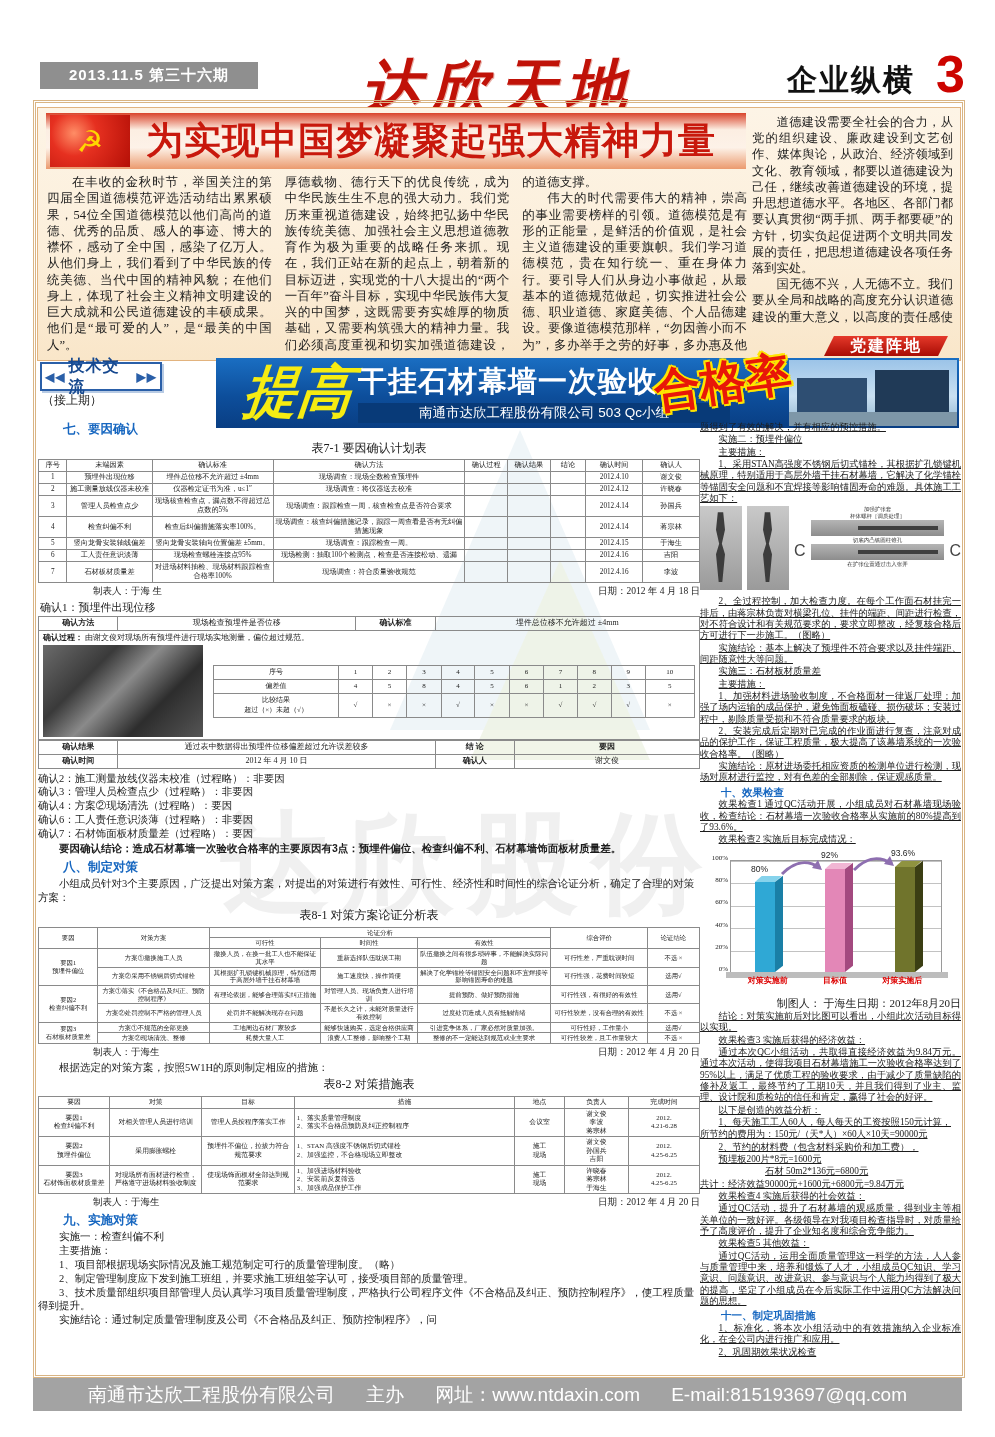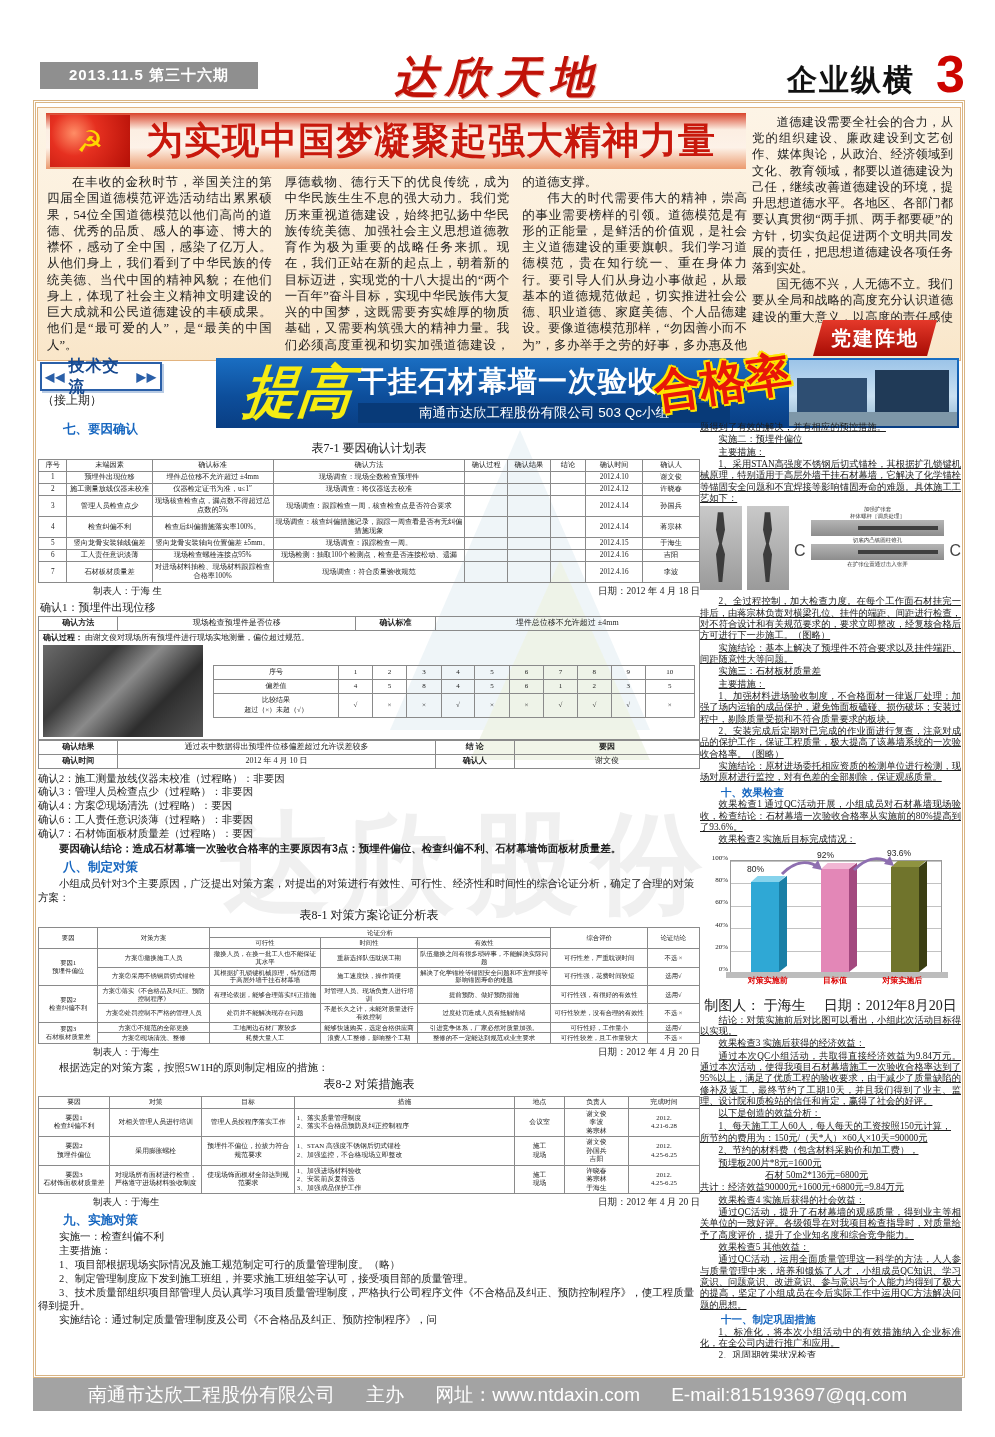--- a/index.html
+++ b/index.html
@@ -3,21 +3,21 @@
 <meta charset="utf-8">
 <style>
   html,body{margin:0;padding:0;background:#f2f2f2;}
   #page{position:relative;width:995px;height:1437px;background:#fff;margin:0 auto;
         font-family:"Liberation Serif","DejaVu Serif",serif;color:#1c1c1c;overflow:hidden;}
   .abs{position:absolute;}
   
   #hdr-date{left:40px;top:62px;width:218px;height:27px;background:#8f8f8f;color:#fff;
             font-family:"Liberation Sans",sans-serif;font-weight:bold;font-size:15px;
             display:flex;align-items:center;justify-content:center;letter-spacing:1px;}
-  #masthead{left:0;right:0;top:48px;text-align:center;font-size:44px;font-weight:bold;
+  #masthead{left:0;right:0;top:48px;text-align:center;font-size:60px;font-weight:bold;
             color:#c01208;font-style:italic;letter-spacing:8px;text-shadow:1px 1px 0 #e8b0a8;}
   #hdr-section{right:80px;top:60px;font-size:30px;font-weight:bold;color:#111;
                font-family:"Liberation Sans",sans-serif;letter-spacing:2px;}
   #hdr-page{right:30px;top:44px;font-size:52px;font-weight:bold;color:#cc0400;
             font-family:"Liberation Sans",sans-serif;}
   
   #frame{left:33px;top:100px;width:926px;height:1272px;border:3px double #d9b483;}
   
   #wm-tri{left:390px;top:430px;width:0;height:0;border-left:130px solid transparent;
           border-right:130px solid transparent;border-bottom:300px solid #e8f1f5;opacity:.7;}
@@ -35,23 +35,23 @@
         background:radial-gradient(circle at 30% 35%,#ff8d66 0%,#e63020 35%,#b40f06 100%);
         color:#ffd700;font-size:30px;display:flex;align-items:center;justify-content:center;}
   #lead-title{width:100%;text-align:center;padding-left:70px;font-size:37px;font-weight:bold;
         color:#c8180c;font-family:"Liberation Sans",sans-serif;letter-spacing:1px;}
   #lead-cols{position:absolute;left:9px;top:66px;width:700px;height:178px;display:flex;gap:13px;overflow:hidden;}
   .lead-col{flex:1;font-size:12.5px;line-height:1.3;text-align:justify;overflow:hidden;}
   #lead-col4{position:absolute;left:714px;top:6px;width:201px;height:212px;
         font-size:12.3px;line-height:1.32;text-align:justify;overflow:hidden;}
   .ind{text-indent:2em;margin:0;}
   .noind{text-indent:0;margin:0;}
-  #badge-dangjian{position:absolute;right:23px;bottom:4px;width:124px;height:36px;
+  #badge-dangjian{position:absolute;right:12px;bottom:4px;width:124px;height:20px;
         background:linear-gradient(180deg,#e5392a,#a80c04);color:#fff;font-weight:bold;
-        font-size:20px;font-family:"Liberation Sans",sans-serif;display:flex;align-items:center;
+        font-size:16px;font-family:"Liberation Sans",sans-serif;display:flex;align-items:center;
         justify-content:center;letter-spacing:2px;clip-path:polygon(8% 0,100% 0,92% 100%,0 100%);}
   
   #badge-tech{left:40px;top:362px;width:118px;height:25px;background:#fff;border:2px solid #2a5fa8;
         color:#17498f;font-weight:bold;font-size:16px;font-family:"Liberation Sans",sans-serif;
         display:flex;align-items:center;justify-content:center;letter-spacing:1px;
         box-shadow:2px 2px 0 #b8cbe4;}
   .chev{color:#2a5fa8;font-size:12px;margin:0 3px;}
   #cont-note{left:42px;top:392px;font-size:12px;}
   #banner{left:216px;top:358px;width:743px;height:70px;overflow:visible;
         background:linear-gradient(180deg,#1a6ec2 0%,#0d4e9b 55%,#093e83 100%);}
@@ -111,30 +111,30 @@
   .diag-cap{font-size:5.5px;color:#333;text-align:center;line-height:1.1;}
   
   #chart{width:250px;height:148px;position:relative;margin:2px 0 0 4px;}
   #plot{position:absolute;left:26px;top:12px;width:210px;height:112px;border:1px solid #9a9a9a;
         background:repeating-linear-gradient(180deg,#c2c2c2 0 1px,transparent 1px 22.4px);}
   #plot-base{position:absolute;left:22px;top:124px;width:222px;height:6px;background:#bdbdbd;}
   #yticks{position:absolute;left:0;top:6px;height:120px;width:24px;display:flex;
         flex-direction:column-reverse;justify-content:space-between;font-size:7px;text-align:right;}
   #bars{position:absolute;left:26px;top:12px;width:210px;height:112px;display:flex;
         align-items:flex-end;justify-content:space-around;}
-  .bar{position:relative;width:28px;}
+  .bar{position:relative;width:20px;}
   .bar-side{position:absolute;left:100%;bottom:0;width:8px;height:100%;
         transform:skewY(-38deg);transform-origin:left bottom;}
   .bar-top{position:absolute;bottom:100%;left:0;width:100%;height:6px;
         transform:skewX(-48deg);transform-origin:left bottom;}
   .bar-label{position:absolute;bottom:100%;left:-4px;margin-bottom:8px;font-size:8.5px;
         white-space:nowrap;font-family:"Liberation Sans",sans-serif;}
   #xlabels{position:absolute;left:26px;top:128px;width:210px;display:flex;justify-content:space-around;
         font-size:8px;font-weight:bold;color:#d00;font-family:"Liberation Sans",sans-serif;}
-  #chart-foot{display:flex;justify-content:center;gap:18px;font-size:14px;margin:1px 0;}
+  #chart-foot{display:flex;justify-content:flex-end;gap:0;font-size:11px;margin:1px 0;}
   
   #footer{left:33px;top:1378px;width:929px;height:33px;background:#a3a3a3;color:#fff;
         font-family:"Liberation Sans",sans-serif;font-size:19px;display:flex;align-items:center;
         justify-content:space-between;padding:0 55px;box-sizing:border-box;}
 </style>
 </head>
 <body>
 
 <div id="page">
 

